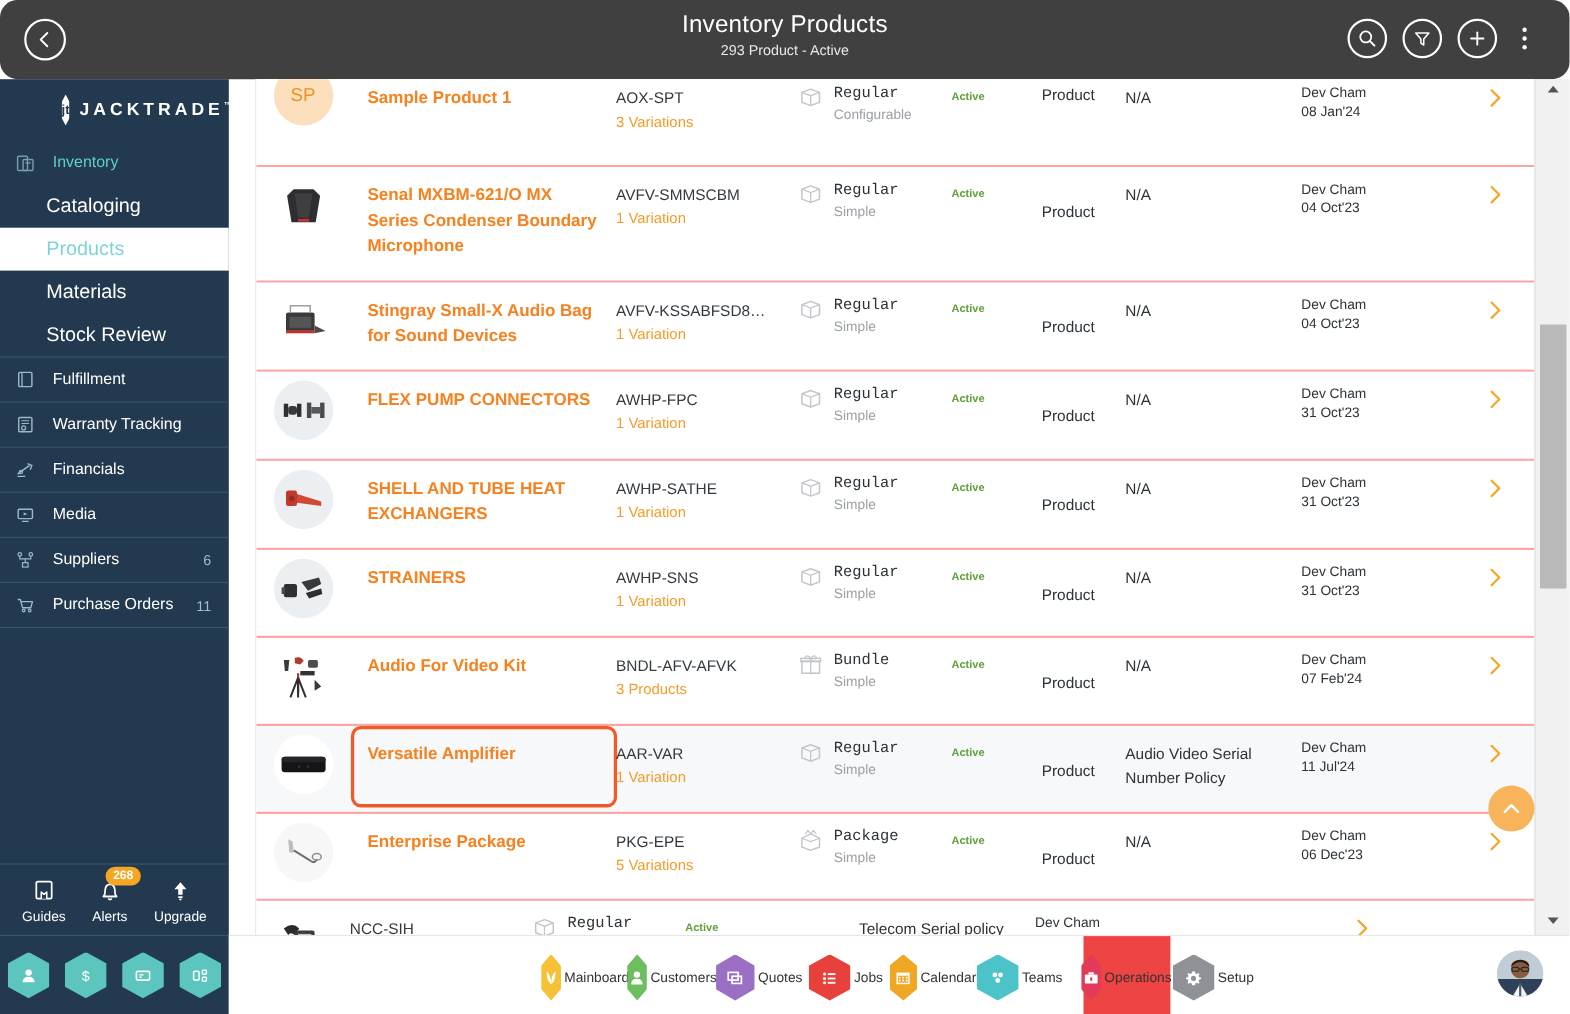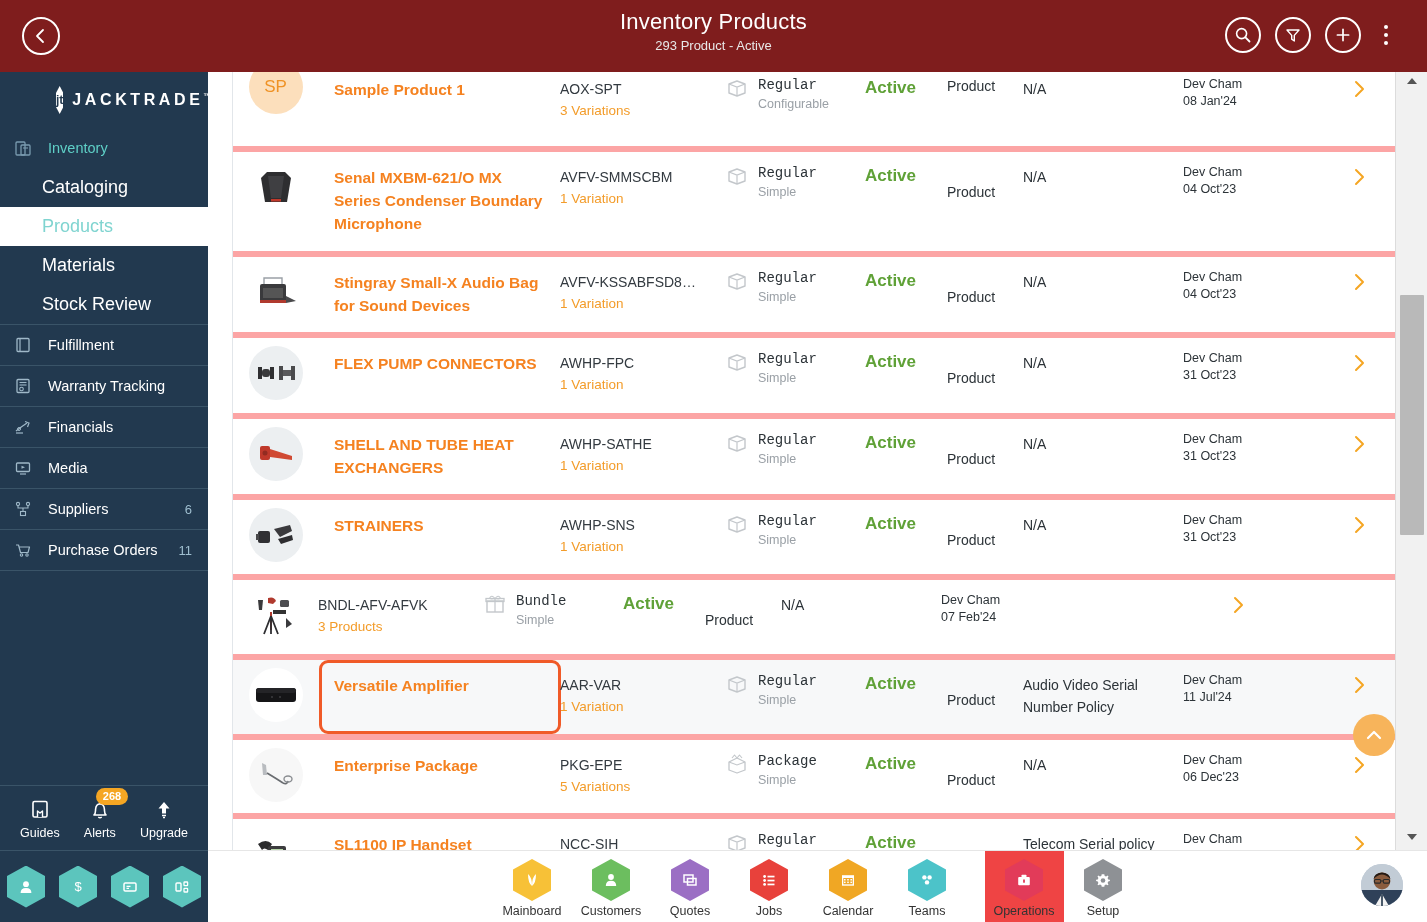--- a/index.html
+++ b/index.html
@@ -7,21 +7,21 @@
     width: 1427px; height: 922px;
     overflow: hidden;
     font-family: "Liberation Sans", sans-serif;
     background: #ffffff;
   }
   .app { position: relative; width: 1427px; height: 922px; }
 
   
   .topbar {
     position: absolute; left: 0; top: 0; width: 1427px; height: 72px;
-    background: #7f1d1d; color: #ffffff;
+    background: #404040; color: #ffffff; border-radius: 16px;
   }
   .back-btn {
     position: absolute; left: 22px; top: 17px;
     width: 38px; height: 38px; border: 2px solid #ffffff; border-radius: 50%;
     display: flex; align-items: center; justify-content: center;
     cursor: pointer;
   }
   .back-btn svg { display: block; }
   .title-wrap {
     position: absolute; left: 0; top: 8px; width: 1427px; text-align: center;
@@ -91,41 +91,41 @@
   }
 
   
   .content {
     position: absolute; left: 232px; top: 72px;
     width: 1163px; height: 778px; background: #ffffff; overflow: hidden;
     border-left: 1px solid #e2e6ea;
   }
   .row {
     display: flex; align-items: flex-start;
-    border-bottom: 6px solid #fca5a5; background: #ffffff; position: relative;
+    border-bottom: 2px solid #fca5a5; background: #ffffff; position: relative;
   }
   .row.alt { background: #f7f8f9; }
   .c-thumb { width: 85px; flex: 0 0 85px; padding-top: 8px; display:flex; justify-content:center; }
   .thumb {
     width: 54px; height: 54px; border-radius: 50%;
     background: #f2f2f2; overflow: hidden; display:flex; align-items:center; justify-content:center;
   }
   .thumb.initials { background: #fcdfbc; color: #ef9225; font-size: 17px; }
   .c-name { width: 242px; flex: 0 0 242px; padding: 14px 14px 0 16px; }
   .c-name .pname {
     color: #f58220; font-weight: 700; font-size: 15.5px; line-height: 23px; cursor: pointer;
   }
   .c-sku { width: 165px; flex: 0 0 165px; padding: 14px 6px 0 0; }
   .c-sku .sku { color: #333a40; font-size: 14px; line-height: 22px; }
   .c-sku .vari { color: #f39c2a; font-size: 13.5px; line-height: 22px; }
   .c-type { width: 140px; flex: 0 0 140px; padding: 12px 0 0 0; display: flex; gap: 9px; }
   .c-type .tlabel { color: #2c3338; font-size: 14px; line-height: 19px; font-family: Liberation Mono, monospace; }
   .c-type .tsub { color: #9aa0a6; font-size: 12.5px; line-height: 18px; }
   .c-status { width: 82px; flex: 0 0 82px; padding: 14px 0 0 0; }
-  .c-status .st { color: #5fa137; font-weight: 700; font-size: 17px; }
+  .c-status .st { color: #5fa137; font-weight: 700; font-size: 10px; }
   .c-kind { width: 76px; flex: 0 0 76px; padding: 32px 0 0 0; color: #2c3338; font-size: 14px; }
   .c-policy { width: 160px; flex: 0 0 160px; padding: 14px 10px 0 0; color: #2c3338; font-size: 14px; line-height: 22px; }
   .c-user { width: 140px; flex: 0 0 140px; padding: 12px 0 0 0; color: #2c3338; font-size: 12.5px; line-height: 17px; }
   .c-arrow { flex: 1 1 auto; padding-top: 14px; display: flex; justify-content: center; cursor: pointer; }
 
   .name-highlight {
     outline: 3px solid #f05a28; border-radius: 6px;
     margin: -11px -12px 0 -12px; padding: 11px 12px 34px 12px;
   }
 
@@ -149,21 +149,21 @@
   }
 
   
   .bottombar {
     position: absolute; left: 208px; top: 850px; width: 1219px; height: 72px;
     background: #ffffff; border-top: 1px solid #e6e6e6; display: flex;
     align-items: center; justify-content: center;
   }
   .btabs { display: flex; align-items: stretch; height: 72px; }
   .btab {
-    width: 79px; display: flex; flex-direction: column; align-items: center;
+    width: 79px; display: flex; flex-direction: row; align-items: center;
     justify-content: center; gap: 3px; cursor: pointer; padding-top: 4px;
   }
   .btab.selected { background: #ef4444; margin-left: 18px; }
   .btab-hex {
     width: 38px; height: 42px;
     clip-path: polygon(50% 0%, 100% 25%, 100% 75%, 50% 100%, 0% 75%, 0% 25%);
     display: flex; align-items: center; justify-content: center; color: #ffffff;
   }
   .btab-label { font-size: 12.5px; color: #333; }
   .avatar {
@@ -670,20 +670,23 @@
             <path d="M6 8 L11 8 L10 18 L7 18 Z" fill="#3a3a3c"></path>
             <path d="M16 6 q6 -2 8 3 l-3 3 -5 -1 z" fill="#b03a2e"></path>
             <rect x="28" y="8" width="9" height="7" rx="1.5" fill="#4d4d50"></rect>
             <rect x="21" y="18" width="13" height="4" fill="#333"></rect>
             <rect x="18" y="20" width="2" height="18" fill="#b03a2e"></rect>
             <path d="M12 42 L19 24 M26 42 L19 24 M19 24 L19 42" stroke="#2e2e31" stroke-width="1.8" fill="none"></path>
             <path d="M34 26 L40 32 L34 36 Z" fill="#3a3a3d"></path>
           </svg>
         </div>
       </div>
+      <div class="c-name">
+        <div class="pname">Audio For Video Kit</div>
+      </div>
       <div class="c-sku">
         <div class="sku">BNDL-AFV-AFVK</div>
         <div class="vari">3 Products</div>
       </div>
       <div class="c-type">
         <span>
           <svg width="24" height="24" viewBox="0 0 24 24">
               <rect x="4" y="9" width="16" height="11" fill="none" stroke="#c3c7cb" stroke-width="1.4"></rect>
               <rect x="3" y="6.5" width="18" height="3" fill="none" stroke="#c3c7cb" stroke-width="1.3"></rect>
               <line x1="12" y1="6.5" x2="12" y2="20" stroke="#c3c7cb" stroke-width="1.2"></line>
@@ -811,23 +814,20 @@
         <div class="thumb" style="background:#ffffff">
           <svg width="48" height="44" viewBox="0 0 48 44">
             <path d="M6 12 q8 -6 14 0 l-4 6 q-4 -3 -6 0 z" fill="#2b2b2d"></path>
             <rect x="16" y="14" width="18" height="24" rx="2" fill="#3c3c3e"></rect>
             <rect x="19" y="17" width="12" height="7" fill="#b8d8a8"></rect>
             <rect x="19" y="26" width="3" height="2.5" fill="#8a8a8c"></rect>
             <rect x="24" y="26" width="3" height="2.5" fill="#8a8a8c"></rect>
             <rect x="29" y="26" width="3" height="2.5" fill="#8a8a8c"></rect>
           </svg>
         </div>
-      </div>
-      <div class="c-name">
-        <div class="pname">SL1100 IP Handset</div>
       </div>
       <div class="c-sku">
         <div class="sku">NCC-SIH</div>
         <div class="vari"></div>
       </div>
       <div class="c-type">
         <span>
           <svg width="24" height="24" viewBox="0 0 24 24">
               <path d="M4 8 L12 5 L20 8 L20 17 L12 20 L4 17 Z" fill="none" stroke="#c3c7cb" stroke-width="1.4" stroke-linejoin="round"></path>
               <path d="M4 8 L12 11 L20 8 M12 11 L12 20" fill="none" stroke="#c3c7cb" stroke-width="1.2"></path>

